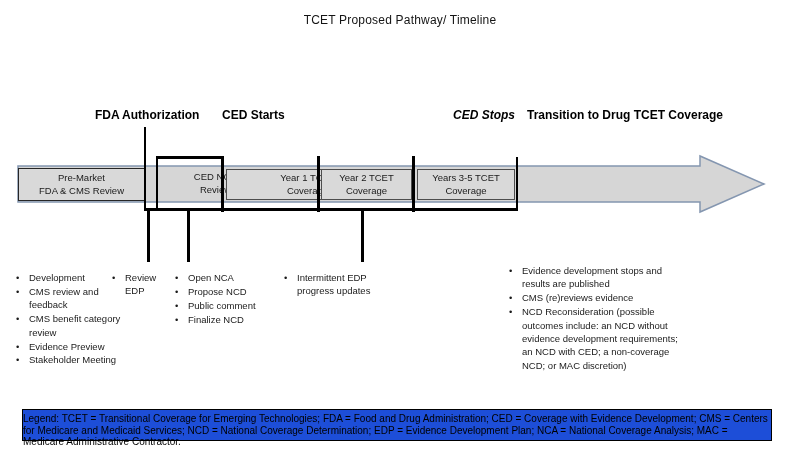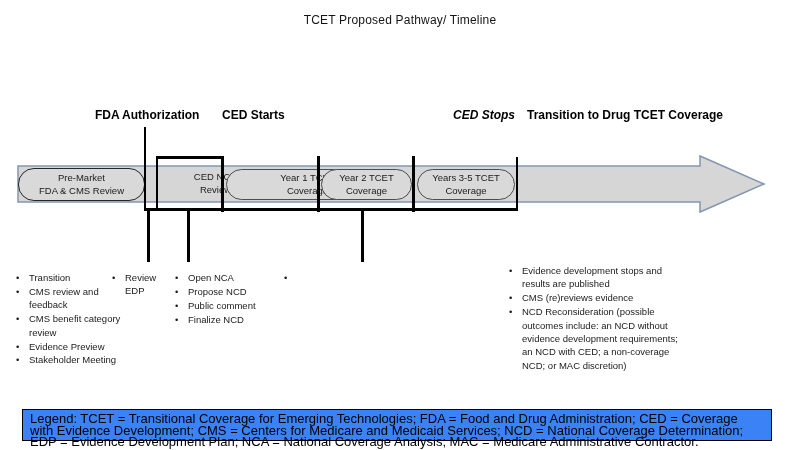--- a/index.html
+++ b/index.html
@@ -9,33 +9,33 @@
   }
   .abs{position:absolute;}
   
   .title{top:13px;left:0;width:800px;text-align:center;font-size:12px;color:#141414;letter-spacing:.2px;}
   
   .mlabel{font-weight:bold;font-size:12px;color:#000;white-space:nowrap;top:108px;}
   
   .arrow-svg{top:0;left:0;}
   
   .seg{display:flex;flex-direction:column;align-items:center;justify-content:center;
-       font-size:9.5px;line-height:12.5px;text-align:right;color:#1a1a1a;border-radius:16px;}
+       font-size:9.5px;line-height:12.5px;text-align:right;color:#1a1a1a;}
   .seg.boxed{background:#d9d9d9;}
   .premarket{border:1.6px solid #262626;}
   .yearbox{border:1.2px solid #4d4d4d;}
   
   .vline,.hline{background:#000;}
   
   .notes{font-size:9.5px;line-height:13.4px;}
   .nitem{display:flex;margin:0 0 .5px 0;}
   .bullet{width:13px;flex:0 0 13px;text-align:left;font-size:9.5px;}
   
-  .legend{border:1.6px solid #000;background:#3b82f6;padding:3px 7px;
-          font-size:13px;line-height:11.6px;color:#000;box-sizing:border-box;}
+  .legend{border:1.6px solid #000;background:#1d4ed8;padding:3px 0;
+          font-size:10px;line-height:11.6px;color:#000;box-sizing:border-box;}
 </style>
 </head>
 <body>
 
 <div id="canvas">
 
   <div class="abs title">TCET Proposed Pathway/ Timeline</div>
 
   <div class="abs mlabel" style="left:95px;">FDA Authorization</div>
   <div class="abs mlabel" style="left:222px;">CED Starts</div>
@@ -80,21 +80,21 @@
   <div class="abs hline" style="left:155.5px;top:156px;width:68px;height:2.5px;"></div>
   <div class="abs hline" style="left:143.5px;top:208px;width:374px;height:2.5px;"></div>
 
   <div class="abs vline" style="left:147px;top:210px;width:2.5px;height:52px;"></div>
   <div class="abs vline" style="left:187px;top:210px;width:2.5px;height:52px;"></div>
   <div class="abs vline" style="left:361px;top:210px;width:2.5px;height:52px;"></div>
 
   <div class="abs notes" style="left:16px;top:271px;width:114px;">
     <div class="nitem">
         <span class="bullet">•</span>
-        <span>Transition</span>
+        <span>Development</span>
       </div>
     <div class="nitem">
         <span class="bullet">•</span>
         <span>CMS review and feedback</span>
       </div>
     <div class="nitem">
         <span class="bullet">•</span>
         <span>CMS benefit category review</span>
       </div>
     <div class="nitem">
@@ -129,20 +129,21 @@
       </div>
     <div class="nitem">
         <span class="bullet">•</span>
         <span>Finalize NCD</span>
       </div>
   </div>
 
   <div class="abs notes" style="left:284px;top:271px;width:98px;">
     <div class="nitem">
         <span class="bullet">•</span>
+        <span>Intermittent EDP progress updates</span>
       </div>
   </div>
 
   <div class="abs notes" style="left:509px;top:264px;width:170px;">
     <div class="nitem">
         <span class="bullet">•</span>
         <span>Evidence development stops and results are published</span>
       </div>
     <div class="nitem">
         <span class="bullet">•</span>

